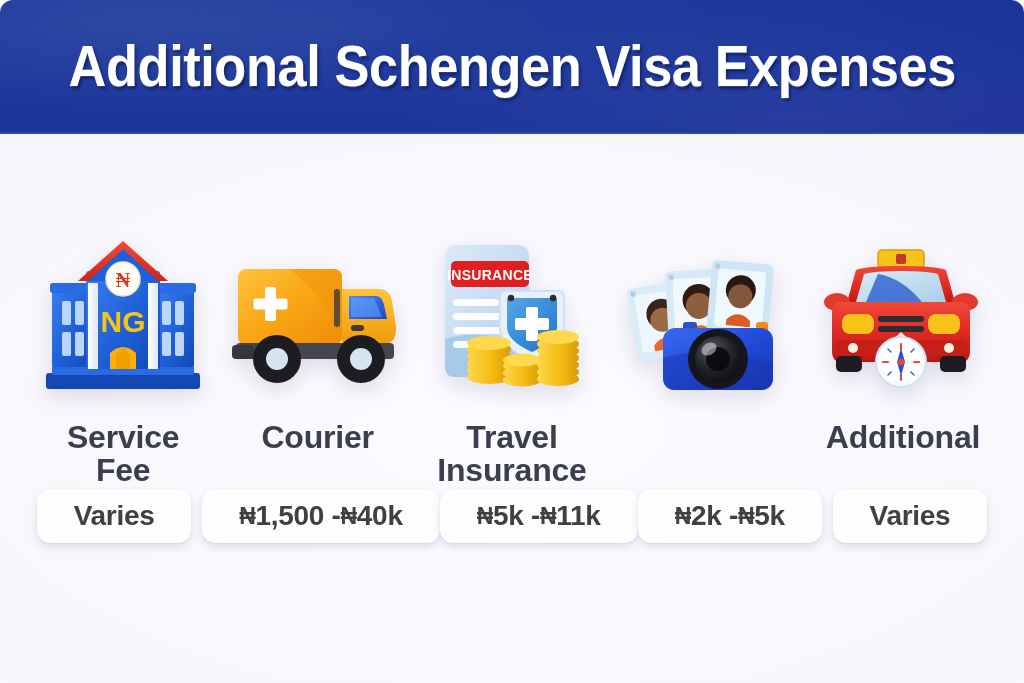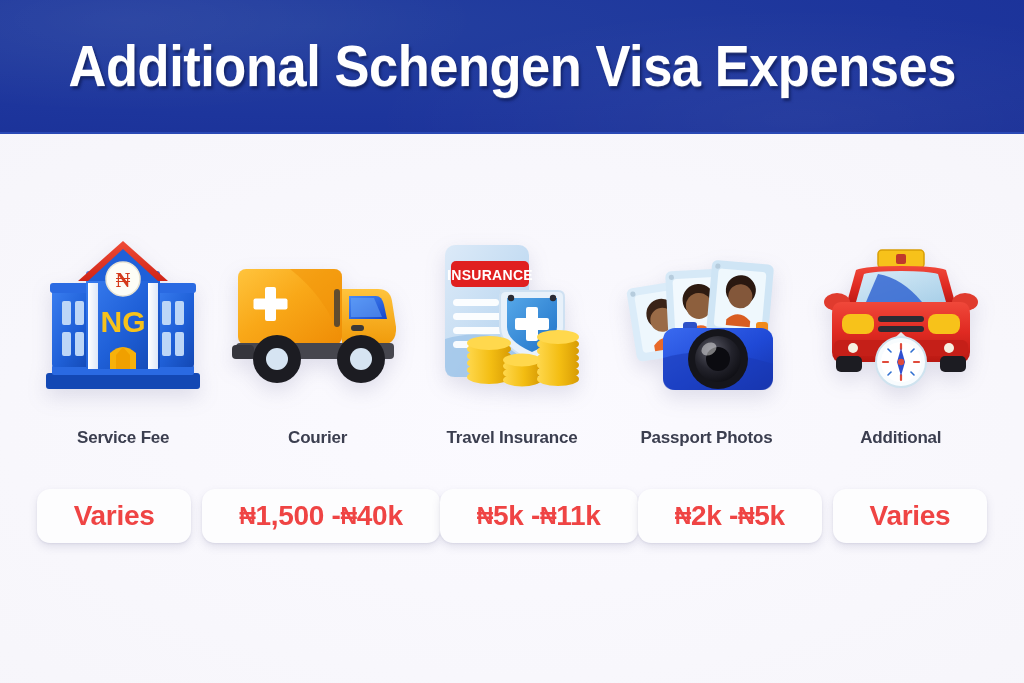--- a/index.html
+++ b/index.html
@@ -15,20 +15,21 @@
     background: #f8f7fc;
   }
 
   .poster {
     position: relative;
     width: 1024px;
     height: 683px;
     background:
       radial-gradient(120% 90% at 50% 62%, #fbfaff 0%, #f7f6fb 55%, #f4f3f9 100%);
     overflow: hidden;
+    border-radius: 13px;
   }
 
   
   .banner {
     position: absolute;
     left: 0; top: 0;
     width: 1024px;
     height: 134px;
     background:
       radial-gradient(130% 150% at 30% 20%, #24409f 0%, #1d359c 45%, #172c93 100%);
@@ -86,21 +87,21 @@
     display: flex;
     align-items: flex-end;
     justify-content: center;
     padding-bottom: 12px;
     margin-top: 98px;
   }
   .icon-box svg { display: block; filter: drop-shadow(0 8px 10px rgba(80,80,130,0.16)); }
 
   .col-label {
     margin-top: 14px;
-    font-size: 17px;
+    font-size: 32px;
     line-height: 33px;
     font-weight: bold;
     color: #3b3e4f;
     text-align: center;
     letter-spacing: -0.2px;
     max-width: 150px;
   }
 
   .price-wrap {
     position: absolute;
@@ -122,21 +123,21 @@
     display: inline-flex;
     align-items: center;
     justify-content: center;
     height: 54px;
     padding: 0 37px;
     background: #fdfdfe;
     border-radius: 13px;
     box-shadow:
       0 4px 9px rgba(108,106,150,0.16),
       0 1px 2px rgba(108,106,150,0.12);
-    color: #ef4444;
+    color: #404040;
     font-size: 28px;
     font-weight: bold;
     letter-spacing: -0.3px;
     white-space: nowrap;
   }
   .pill .naira { font-size: 23px; }
 </style>
 </head>
 <body>
 
@@ -364,21 +365,20 @@
           <rect x="64" y="82" width="14" height="10" rx="3" fill="#2d51c8"></rect>
           <rect x="137" y="82" width="12" height="10" rx="3" fill="#f08a1a"></rect>
           <rect x="44" y="88" width="110" height="62" rx="12" fill="url(#camG)"></rect>
           <path d="M44 118 Q90 104 154 124 L154 138 Q154 150 142 150 L56 150 Q44 150 44 138 Z" fill="#1a39b4" opacity="0.55"></path>
           <circle cx="99" cy="119" r="30" fill="#15151b"></circle>
           <circle cx="99" cy="119" r="23" fill="url(#lensG)"></circle>
           <circle cx="99" cy="119" r="12" fill="#0b0b10"></circle>
           <ellipse cx="90" cy="109" rx="8" ry="6" fill="#ffffff" opacity="0.45" transform="rotate(-30 90 109)"></ellipse>
         </svg>
       </div>
-      <div class="col-label">Passport Photos</div>
     </div>
 
     <div class="col">
       <div class="icon-box">
         <svg width="165" height="155" viewBox="0 0 165 155">
           <defs>
             <linearGradient id="carG" x1="0" y1="0" x2="0" y2="1">
               <stop offset="0%" stop-color="#f0483a"></stop>
                 <stop offset="50%" stop-color="#e02a22"></stop>
                 <stop offset="100%" stop-color="#b81812"></stop>

